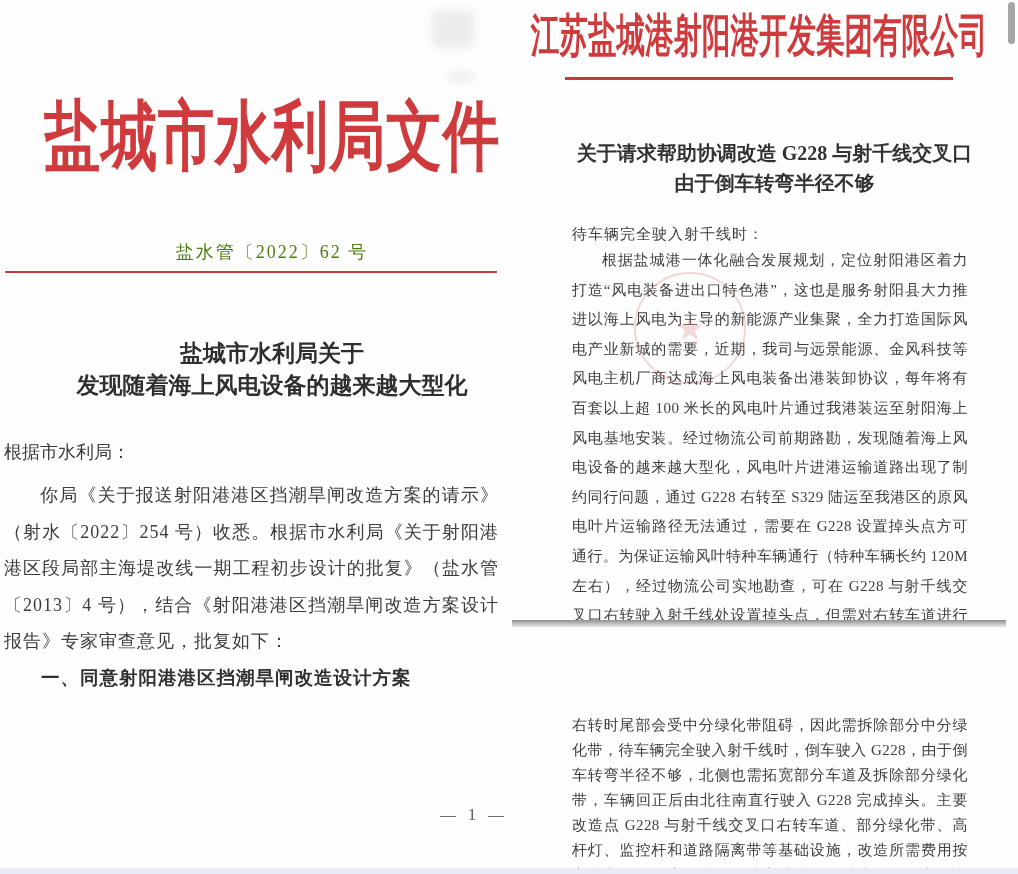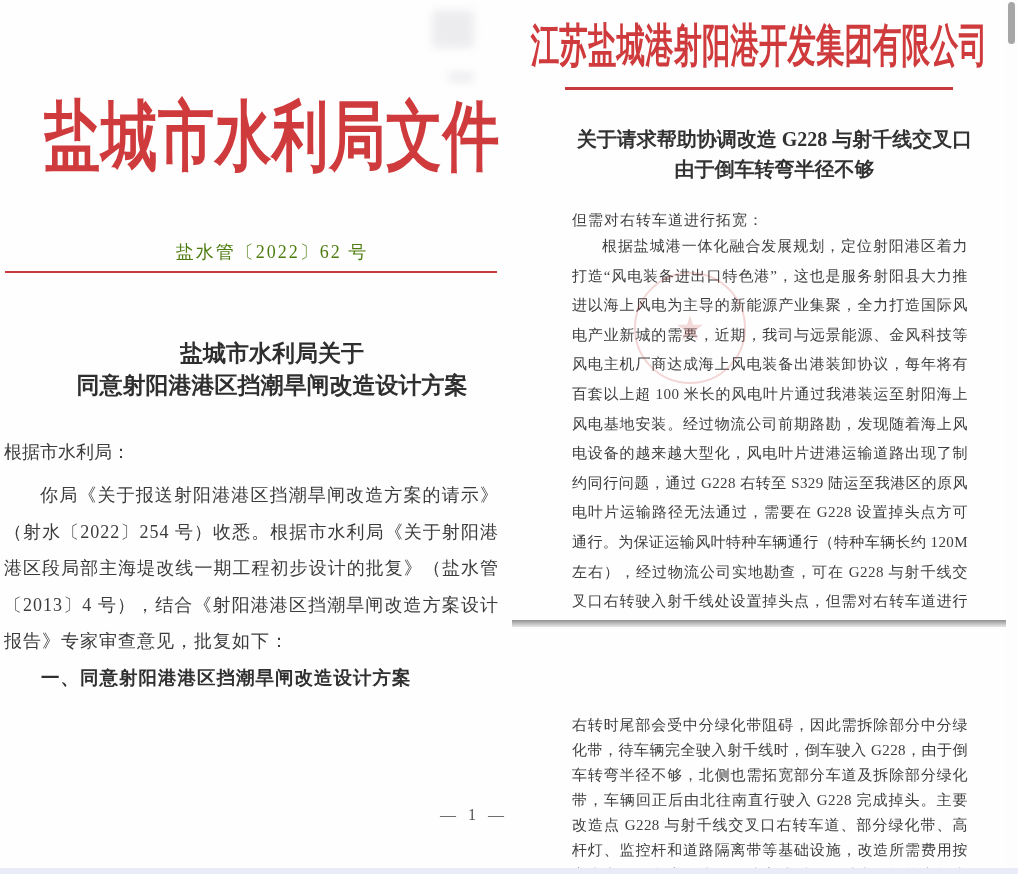--- a/index.html
+++ b/index.html
@@ -37,27 +37,27 @@
   .l-para{font-size:18px;line-height:36.5px;text-align:justify;
     text-indent:2em;letter-spacing:1px;margin-top:11px;}
   .l-heading{font-size:18.5px;line-height:36px;font-weight:bold;
     text-indent:2em;letter-spacing:1px;
     font-family:"Liberation Sans","DejaVu Sans",sans-serif;color:#303030;}
   .l-pagenum{position:absolute;bottom:44px;right:36px;font-size:16px;
     letter-spacing:4px;color:#555;}
   .smudge{position:absolute;background:#d8d8de;filter:blur(4px);opacity:.45;border-radius:4px;}
   
   .right-page1{left:512px;top:0;width:494px;height:620px;}
-  .r-header{margin-top:15px;display:flex;justify-content:center;}
+  .r-header{margin-top:5px;display:flex;justify-content:center;}
   .r-header span{
     font-size:46px;font-weight:bold;color:var(--header-red);
     white-space:nowrap;transform:scale(0.62,1);transform-origin:center top;
   }
   .r-redline{margin:10px auto 0 auto;width:388px;border-top:3px solid var(--rule-red);}
-  .r-title{margin-top:34px;text-align:center;font-weight:bold;
+  .r-title{margin-top:58px;text-align:center;font-weight:bold;
     font-size:20px;line-height:30px;color:#323232;padding-left:31px;}
   .r-salutation{margin:27px 0 0 60px;font-size:15px;letter-spacing:1px;color:#3e3e3e;}
   .r-para{margin:2px 38px 0 60px;font-size:15px;line-height:29.6px;
     text-align:justify;text-indent:2em;letter-spacing:.4px;color:#3e3e3e;}
   .seal{position:absolute;left:122px;top:272px;width:112px;height:112px;
     border:2.5px solid rgba(205,70,70,.22);border-radius:50%;
     display:flex;align-items:center;justify-content:center;pointer-events:none;}
   .seal-star{color:rgba(205,70,70,.20);font-size:34px;}
   .page-separator{position:absolute;left:512px;top:620px;width:494px;height:7px;
     background:linear-gradient(to bottom,var(--sep-gray),#cfcfcf 70%,#e6e6e6);}
@@ -77,21 +77,21 @@
   <div class="smudge" style="left:448px;top:72px;width:26px;height:10px;"></div>
 
   <div class="l-header">
     <span>盐城市水利局文件</span>
   </div>
   <div class="l-docnum">盐水管〔2022〕62 号</div>
   <div class="l-redline"></div>
 
   <div class="l-title">
     <div>盐城市水利局关于</div>
-    <div>同意射阳港港区挡潮旱闸改造设计方案</div>
+    <div>发现随着海上风电设备的越来越大型化</div>
   </div>
 
   <div class="l-body">
     <div class="l-salutation">根据市水利局：</div>
     <div class="l-para">你局《关于报送射阳港港区挡潮旱闸改造方案的请示》（射水〔2022〕254 号）收悉。根据市水利局《关于射阳港港区段局部主海堤改线一期工程初步设计的批复》（盐水管〔2013〕4 号），结合《射阳港港区挡潮旱闸改造方案设计报告》专家审查意见，批复如下：</div>
     <div class="l-heading">一、同意射阳港港区挡潮旱闸改造设计方案</div>
   </div>
 
   <div class="l-pagenum">— 1 —</div>
 </div>
@@ -100,21 +100,21 @@
   <div class="r-header">
     <span>江苏盐城港射阳港开发集团有限公司</span>
   </div>
   <div class="r-redline"></div>
 
   <div class="r-title">
     <div>关于请求帮助协调改造 G228 与射千线交叉口</div>
     <div>由于倒车转弯半径不够</div>
   </div>
 
-  <div class="r-salutation">但需对右转车道进行拓宽：</div>
+  <div class="r-salutation">待车辆完全驶入射千线时：</div>
   <div class="r-para">根据盐城港一体化融合发展规划，定位射阳港区着力打造“风电装备进出口特色港”，这也是服务射阳县大力推进以海上风电为主导的新能源产业集聚，全力打造国际风电产业新城的需要，近期，我司与远景能源、金风科技等风电主机厂商达成海上风电装备出港装卸协议，每年将有百套以上超 100 米长的风电叶片通过我港装运至射阳海上风电基地安装。经过物流公司前期路勘，发现随着海上风电设备的越来越大型化，风电叶片进港运输道路出现了制约同行问题，通过 G228 右转至 S329 陆运至我港区的原风电叶片运输路径无法通过，需要在 G228 设置掉头点方可通行。为保证运输风叶特种车辆通行（特种车辆长约 120M 左右），经过物流公司实地勘查，可在 G228 与射千线交叉口右转驶入射千线处设置掉头点，但需对右转车道进行拓宽，由于车辆</div>
 
   <div class="seal">
     <span class="seal-star">★</span>
   </div>
 </div>
 
 <div class="page-separator"></div>
 
 <div class="page right-page2">

